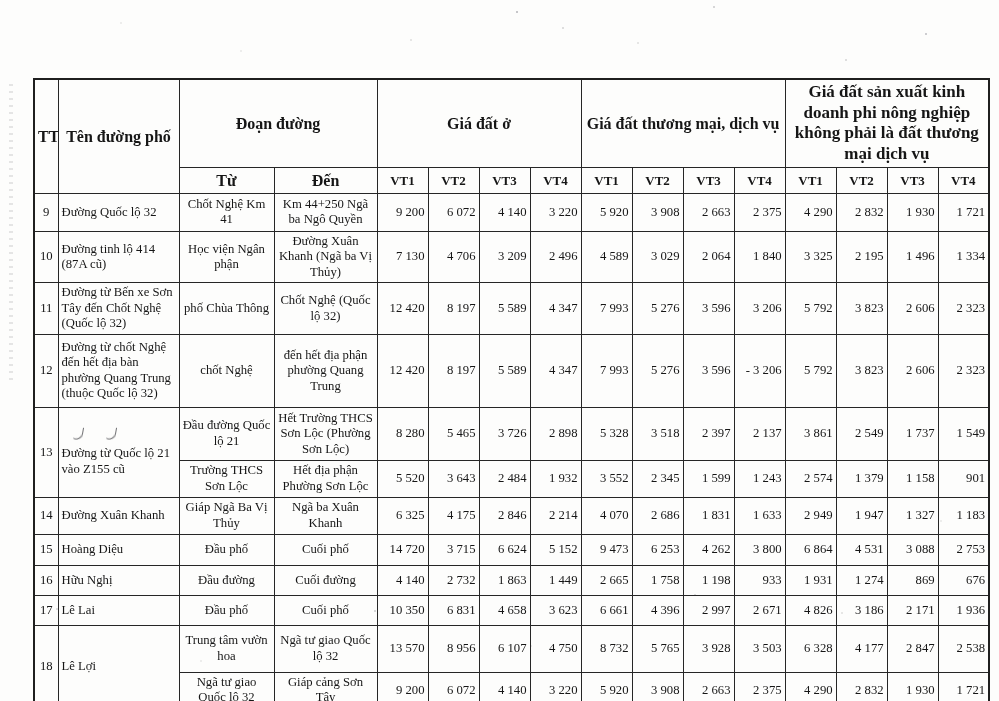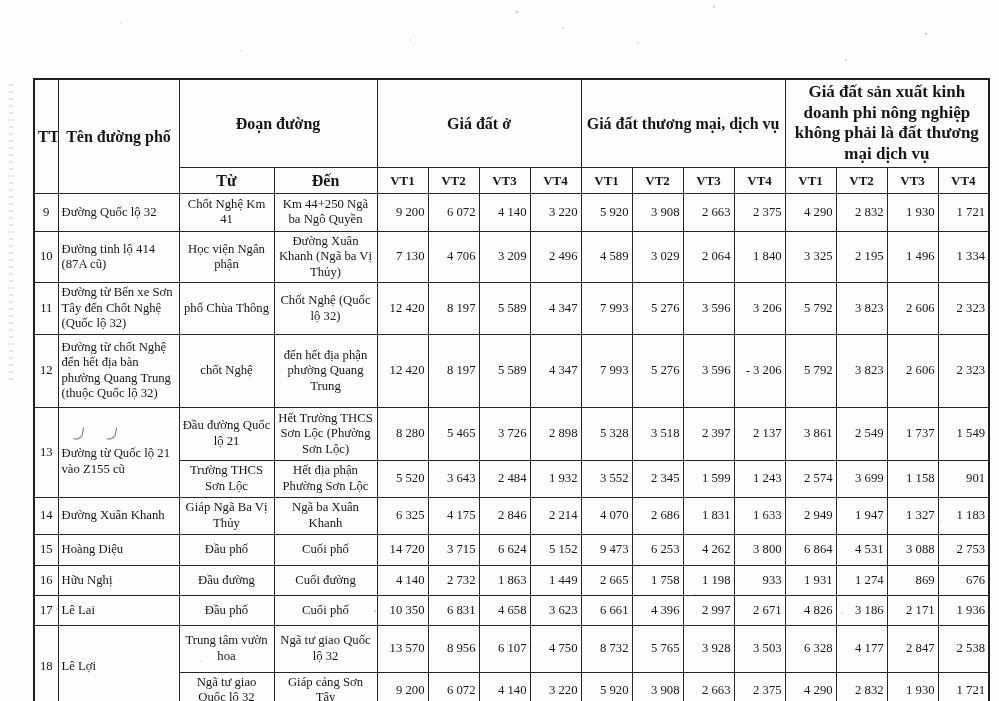--- a/index.html
+++ b/index.html
@@ -230,21 +230,21 @@
           <td class="c-seg">Hết địa phận Phường Sơn Lộc</td>
           <td class="c-num">5 520</td>
           <td class="c-num">3 643</td>
           <td class="c-num">2 484</td>
           <td class="c-num">1 932</td>
           <td class="c-num">3 552</td>
           <td class="c-num">2 345</td>
           <td class="c-num">1 599</td>
           <td class="c-num">1 243</td>
           <td class="c-num">2 574</td>
-          <td class="c-num">3 699</td>
+          <td class="c-num">1 379</td>
           <td class="c-num">1 158</td>
           <td class="c-num">901</td>
         </tr>
         <tr style="height: 37px;">
           <td class="c-tt" rowspan="1">14</td>
           <td class="c-street" rowspan="1">Đường Xuân Khanh</td>
           <td class="c-seg">Giáp Ngã Ba Vị Thủy</td>
           <td class="c-seg">Ngã ba Xuân Khanh</td>
           <td class="c-num">6 325</td>
           <td class="c-num">4 175</td>

